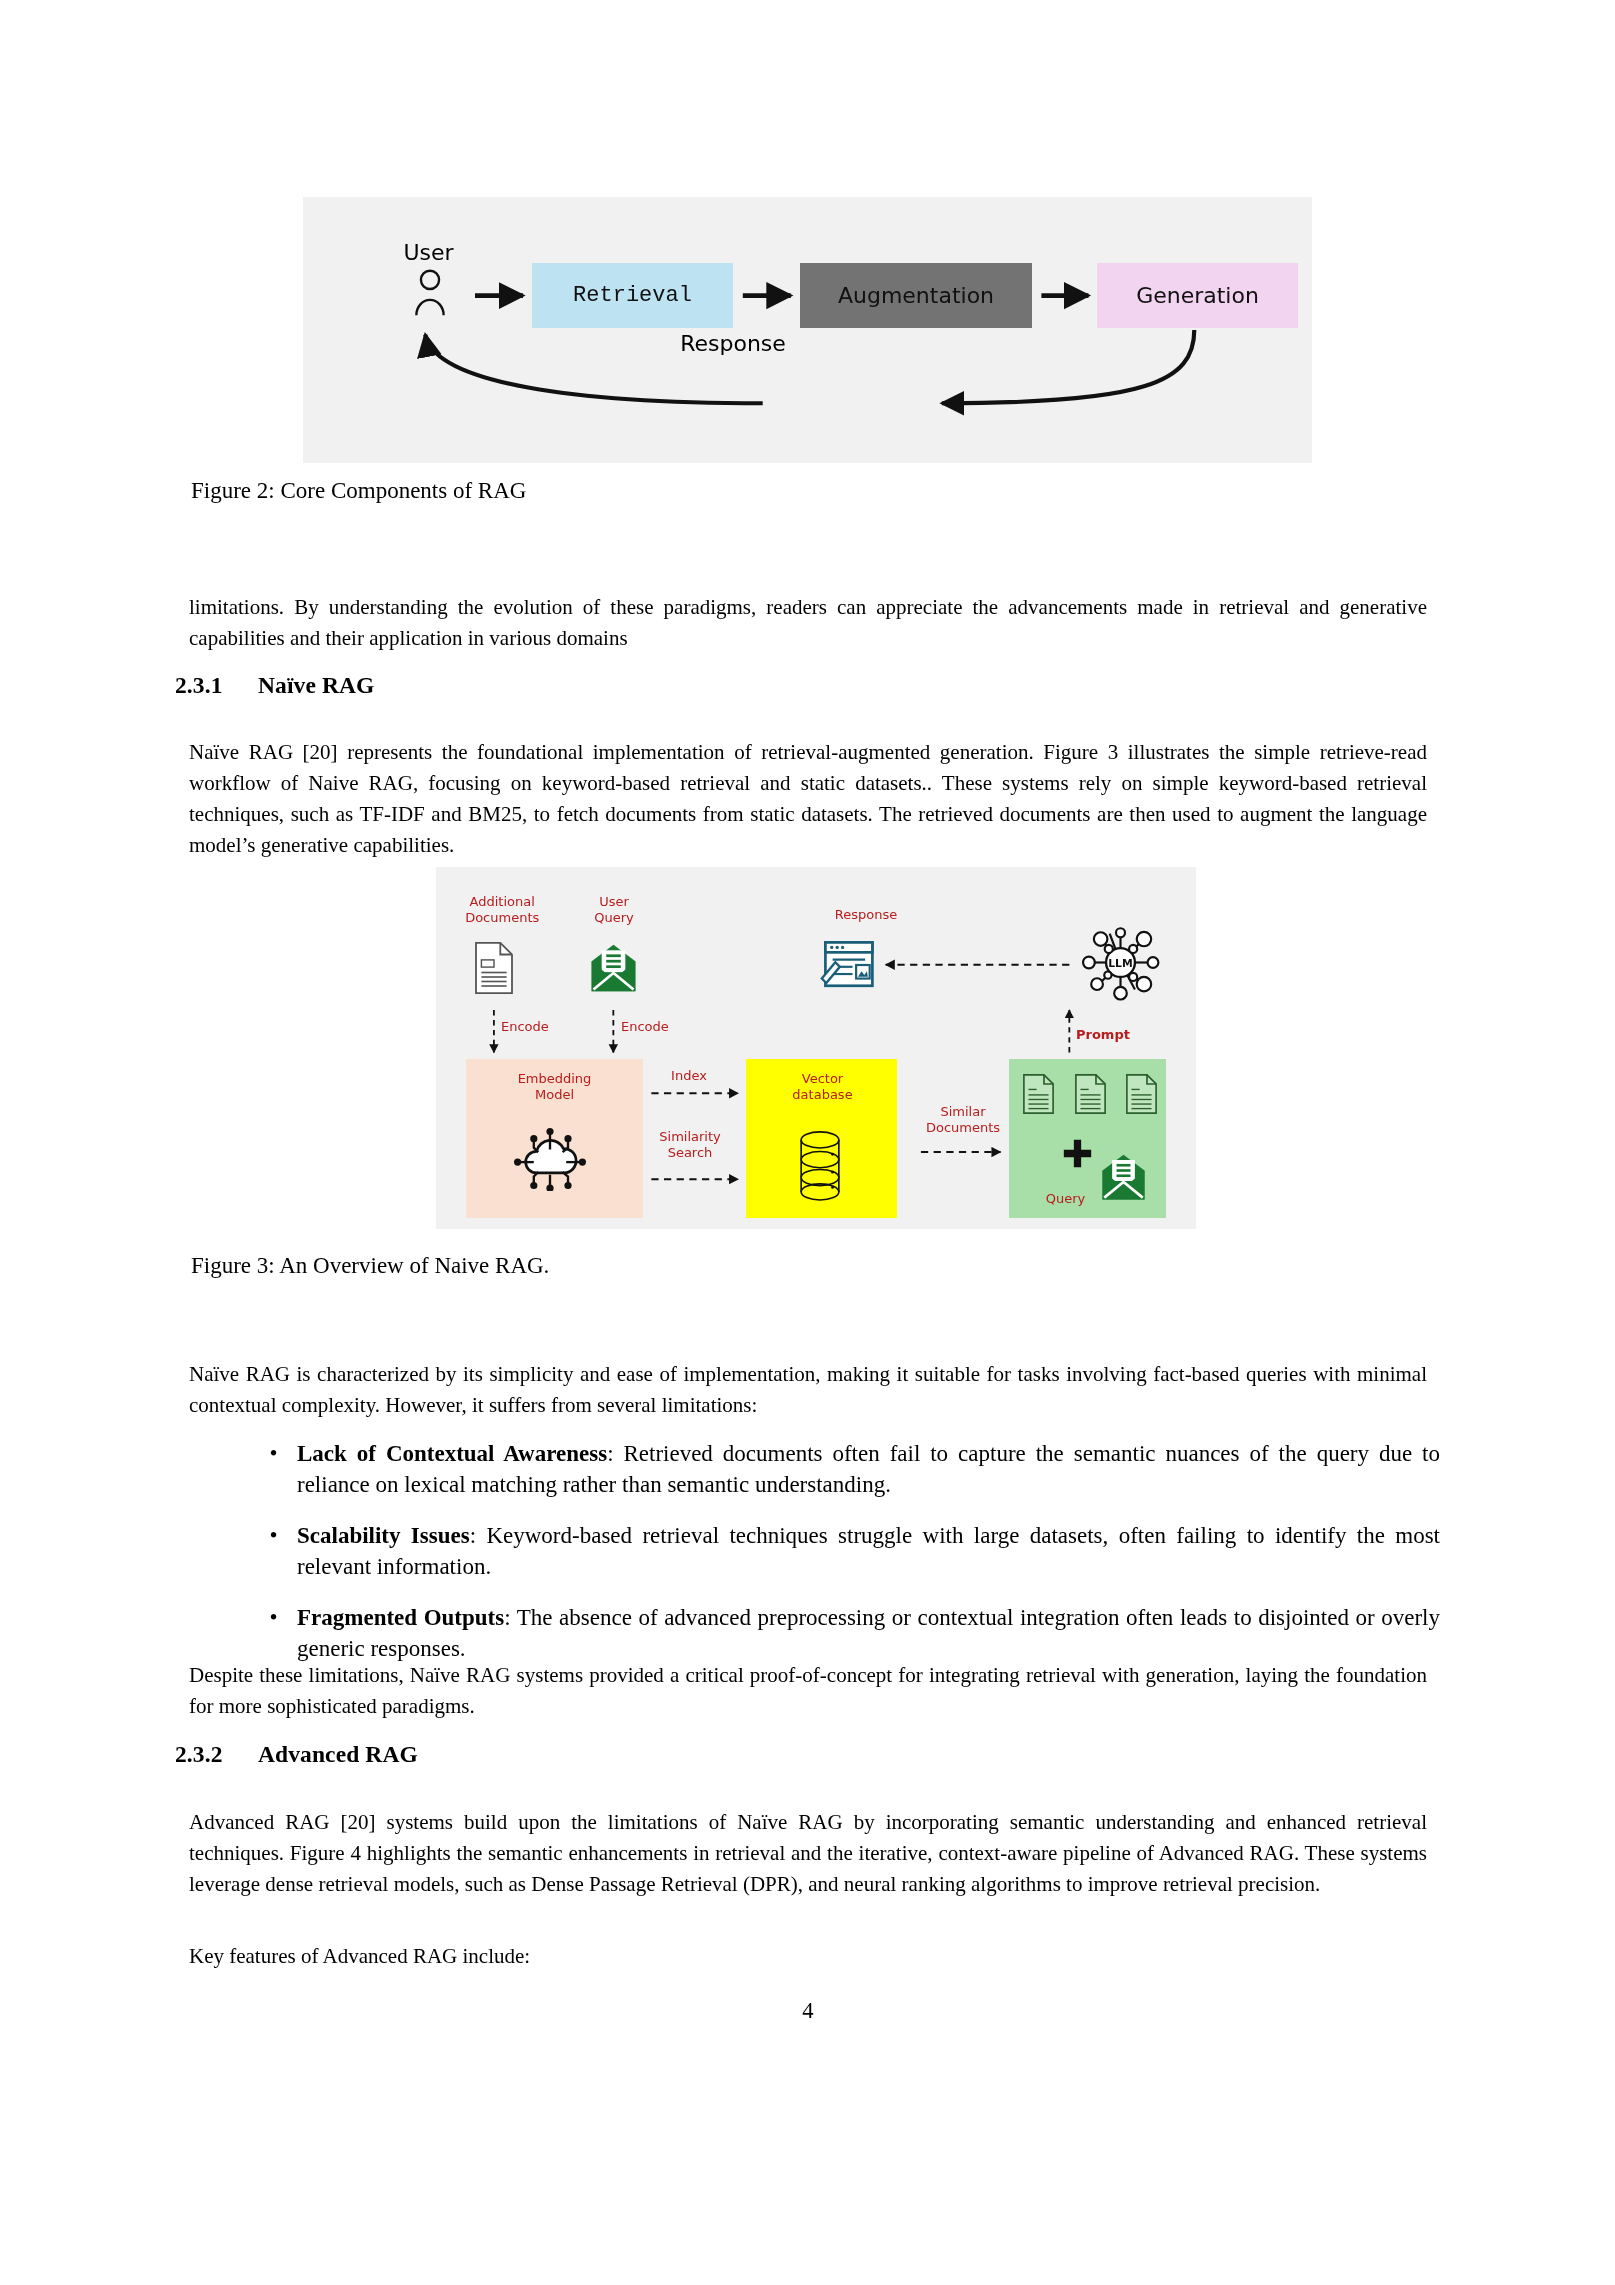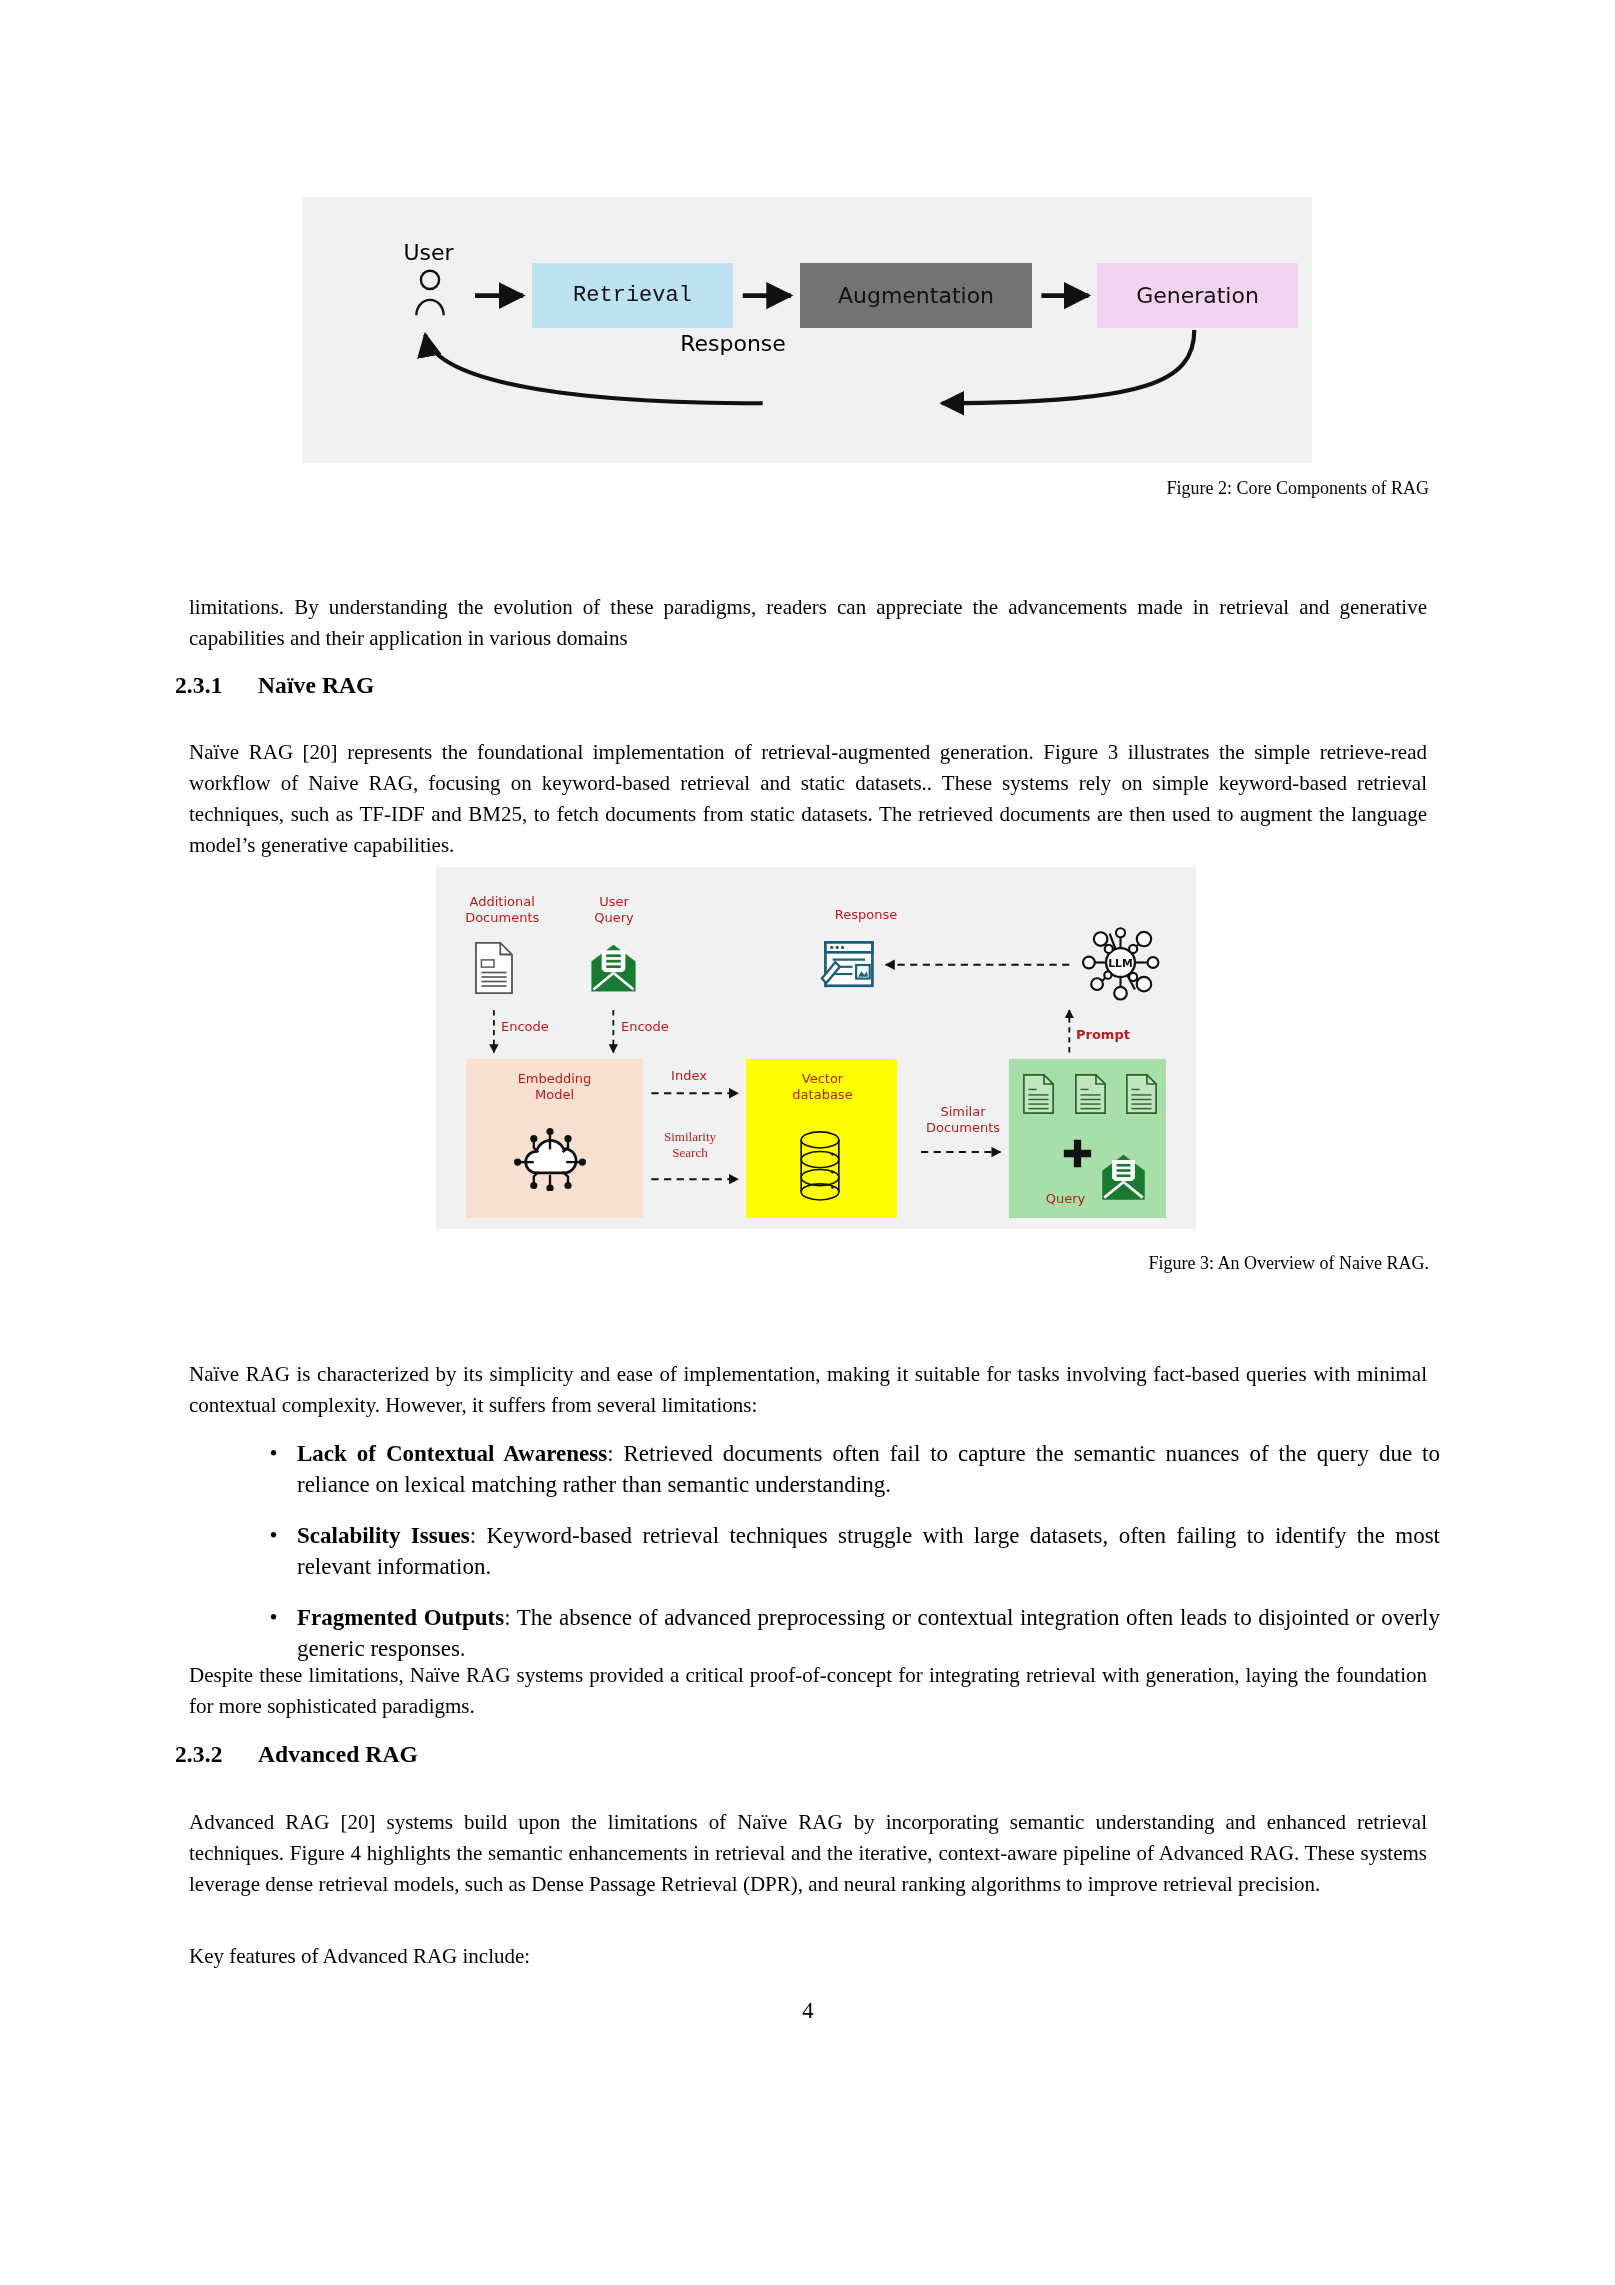--- a/index.html
+++ b/index.html
@@ -62,23 +62,23 @@
   ul.bullets li::before {
     content: "\2022";
     position: absolute;
     left: 5.4px;
     top: 0;
   }
   ul.bullets li b { font-weight: bold; }
   .caption {
     position: absolute;
     width: 1266px;
-    left: 163px;
-    text-align: right;
-    font-size: 18px;
+    left: 191px;
+    text-align: left;
+    font-size: 23px;
   }
   .pagenum {
     position: absolute;
     left: 0;
     width: 1616px;
     text-align: center;
     font-size: 22.6px;
   }
 
   
@@ -303,21 +303,21 @@
             <circle cx="32" cy="60" r="4"></circle>
         </g>
       </svg>
     </div>
 
     <div class="lbl" style="left:65px;top:152px;width:72px;text-align:left;">Encode</div>
     <div class="lbl" style="left:185px;top:152px;width:72px;text-align:left;">Encode</div>
     <div class="lbl" style="left:640px;top:160px;width:72px;text-align:left;font-weight:bold;">Prompt</div>
 
     <div class="lbl" style="left:217px;top:201px;width:72px;">Index</div>
-    <div class="lbl" style="left:211px;top:262px;width:86px;font-family:Liberation Serif, serif;">
+    <div class="lbl" style="left:211px;top:262px;width:86px;">
       <div>Similarity</div>
       <div>Search</div>
     </div>
     <div class="lbl" style="left:477px;top:237px;width:100px;">
       <div>Similar</div>
       <div>Documents</div>
     </div>
 
     <div class="lbl" style="left:39px;top:204px;width:159px;">
       <div>Embedding</div>

